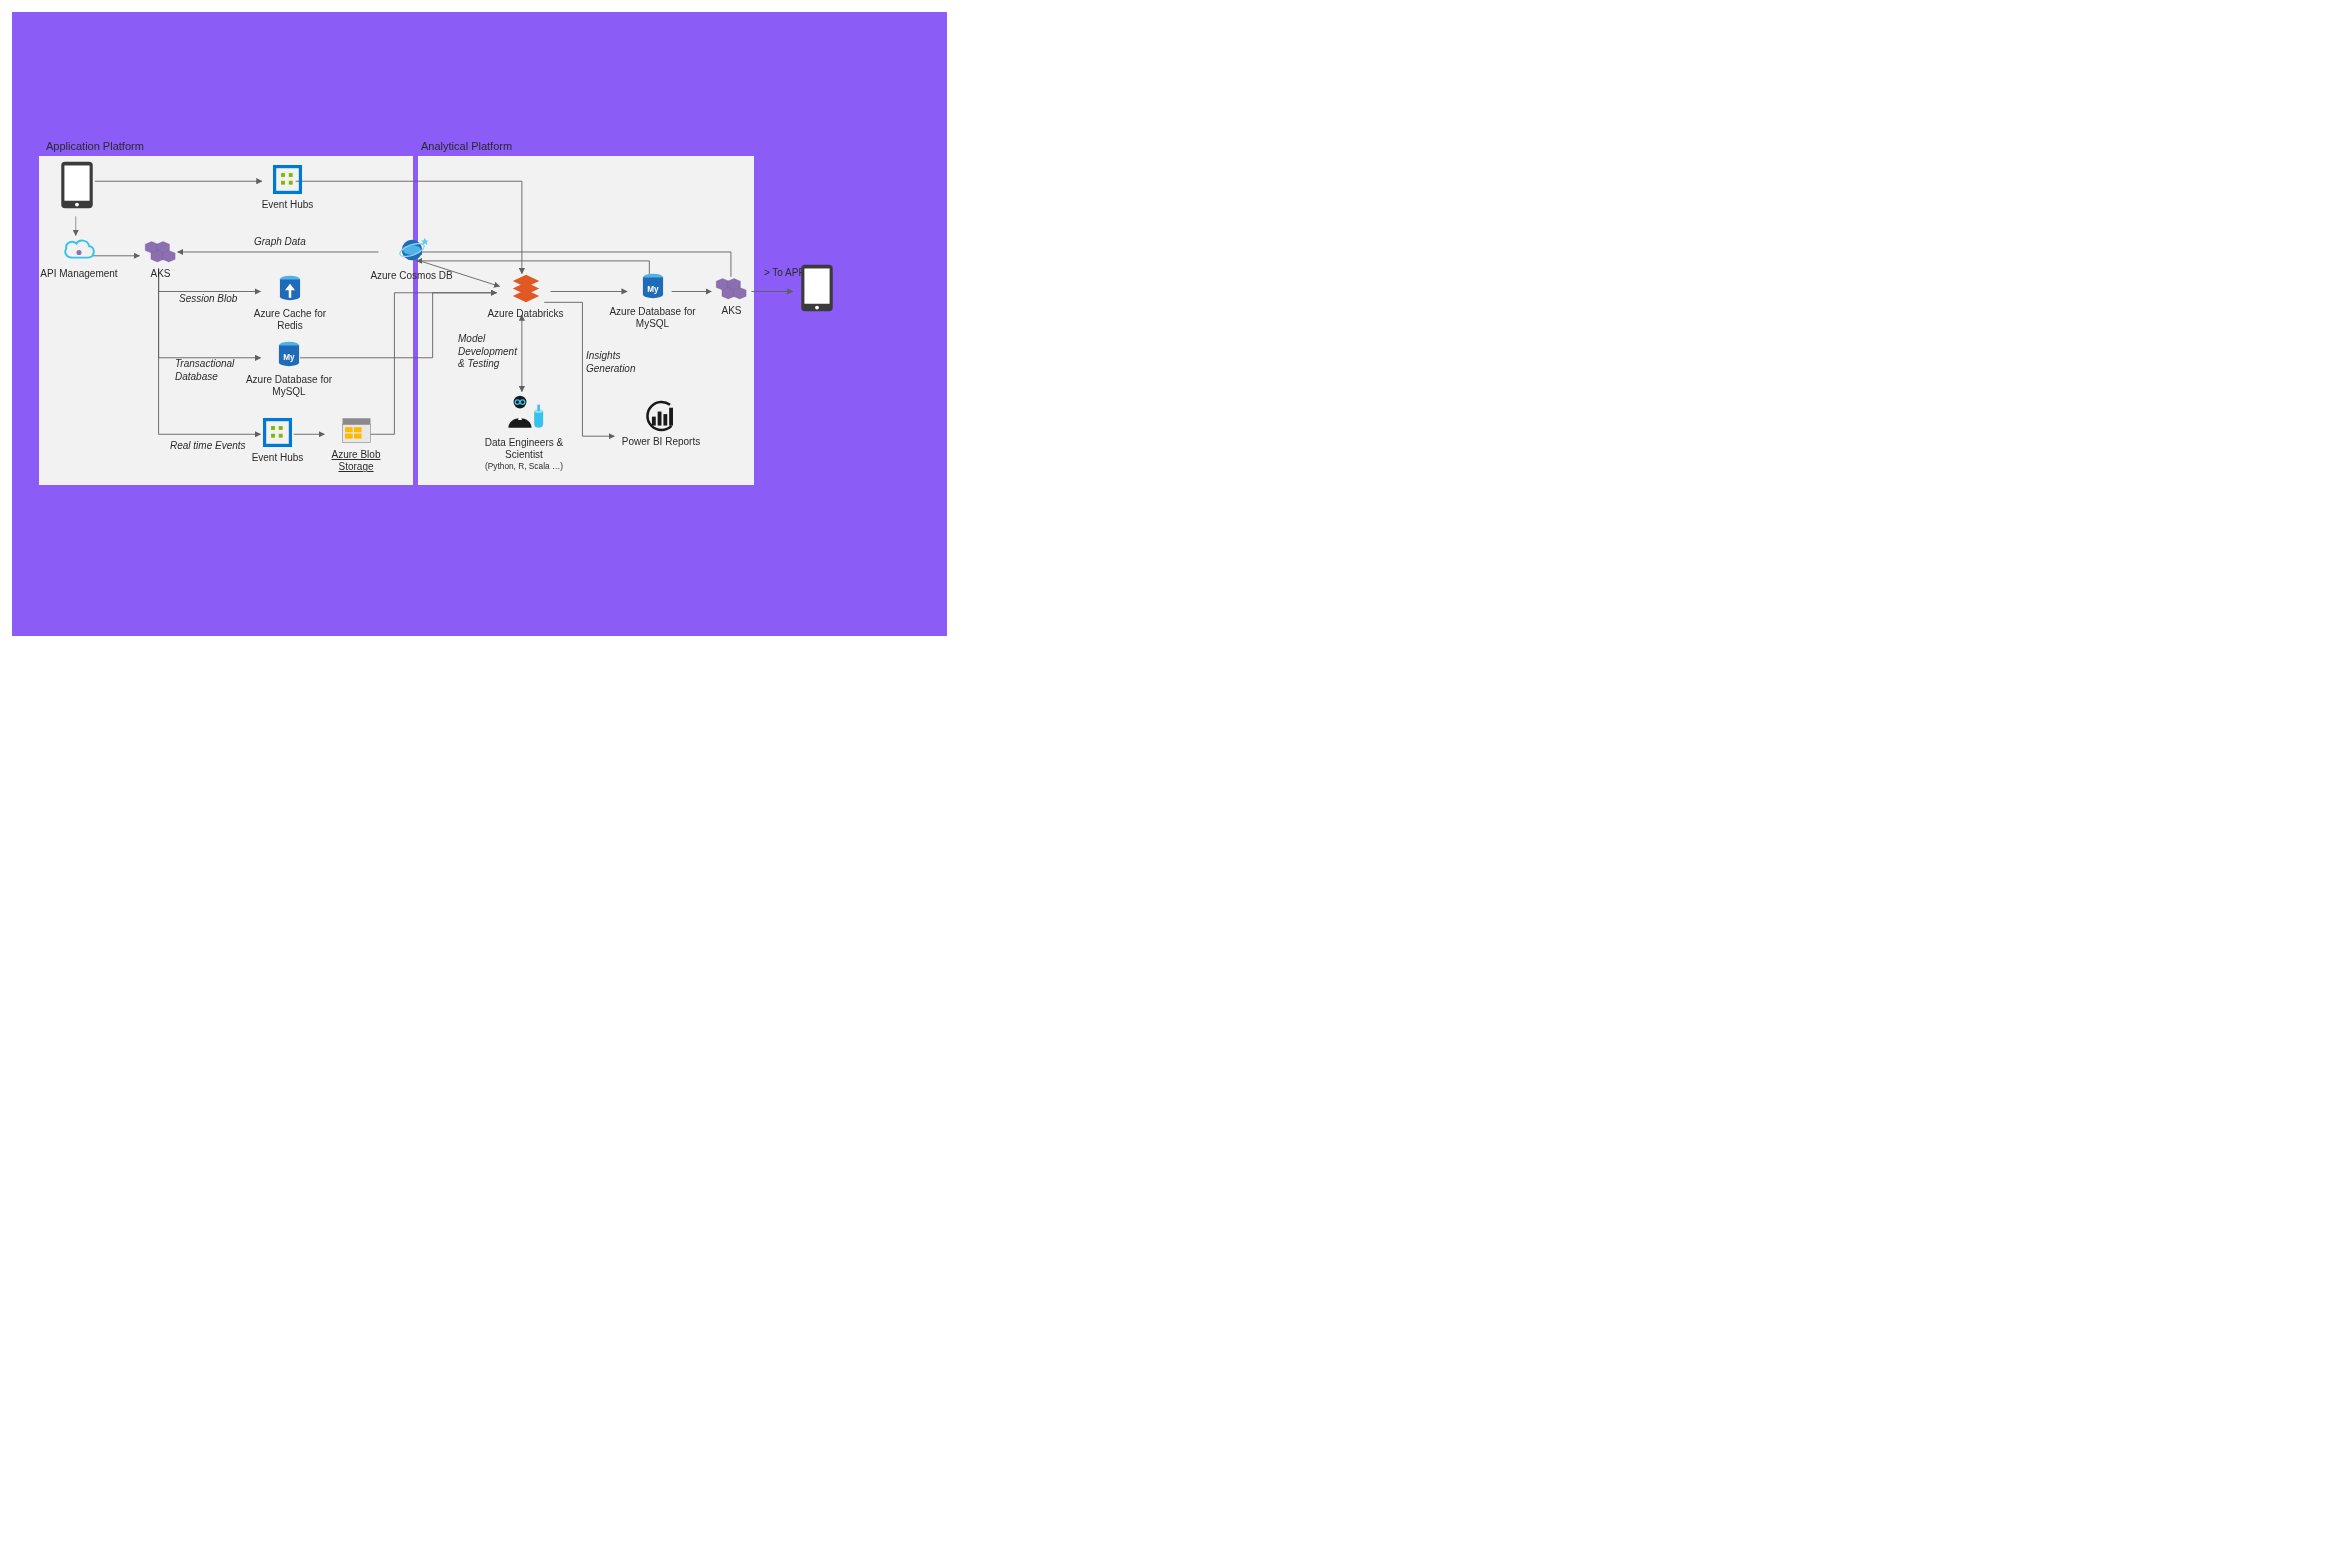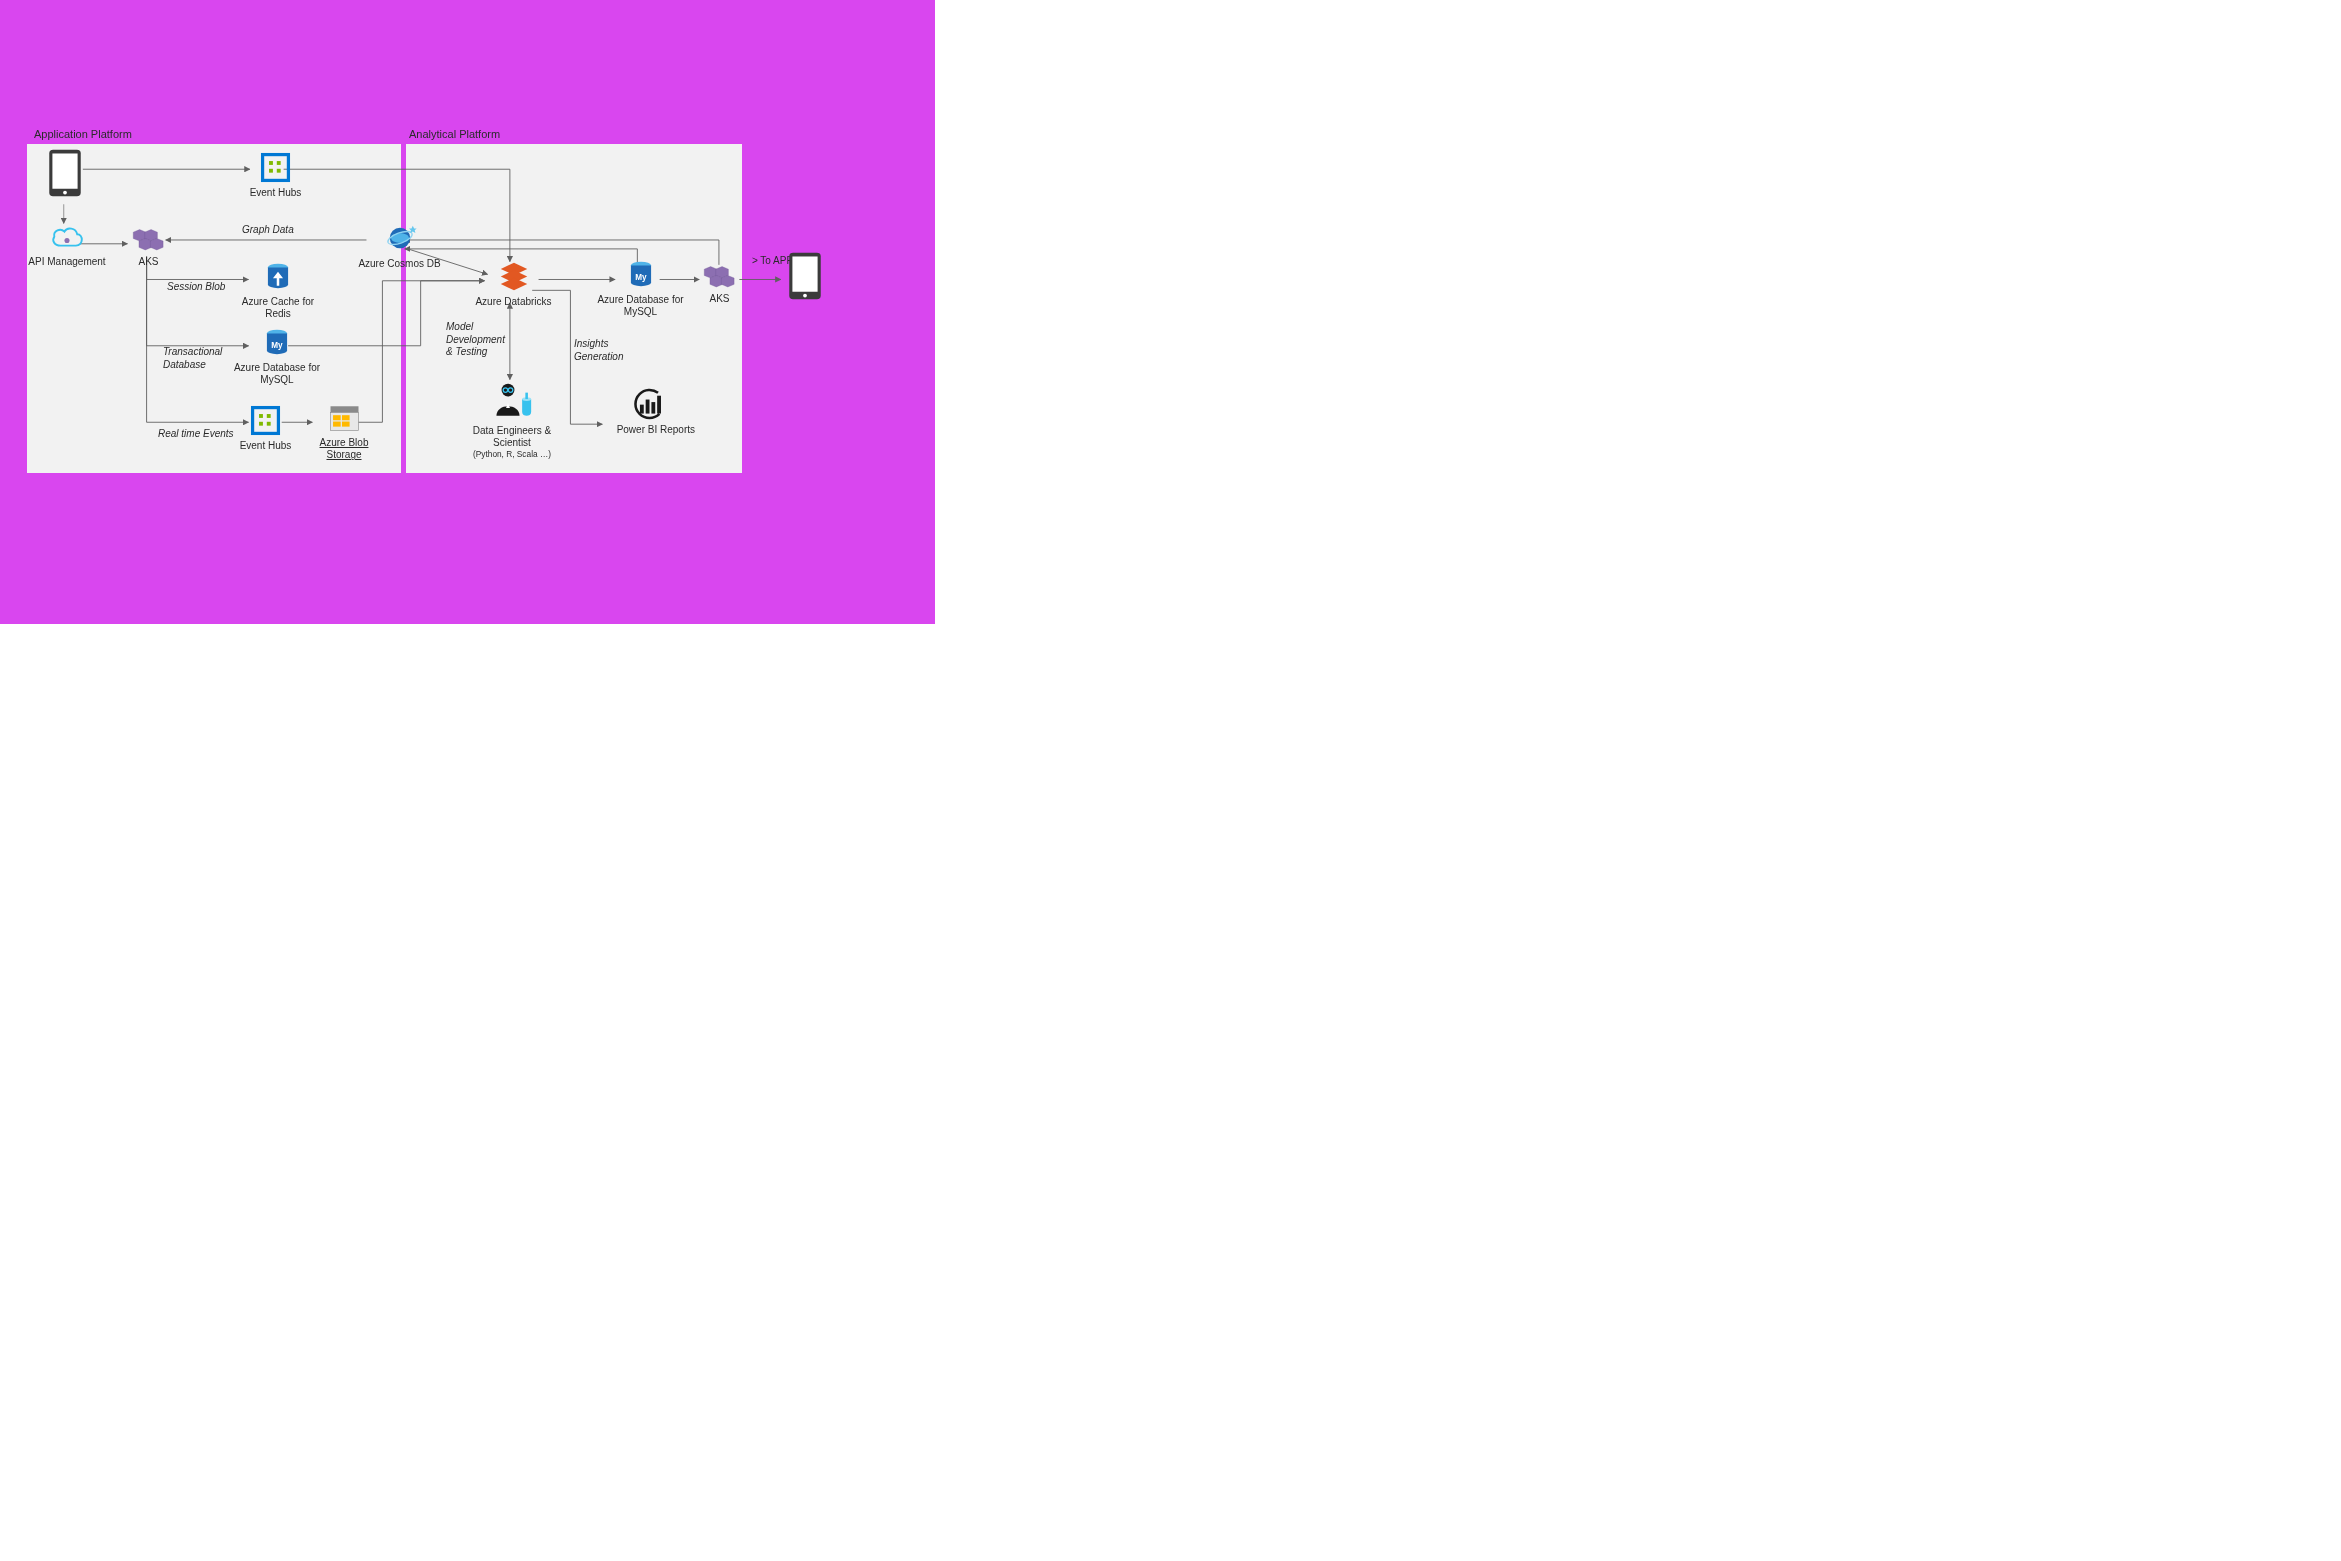--- a/index.html
+++ b/index.html
@@ -6,22 +6,22 @@
     margin: 0;
     padding: 0;
     background: #ffffff;
     font-family: "Segoe UI", Arial, Helvetica, sans-serif;
     color: #2a2a2a;
   }
   .canvas {
     position: relative;
     width: 935px;
     height: 624px;
-    margin: 0;
-    background: #d946ef;
+    margin: 12px;
+    background: #8b5cf6;
   }
   .platform {
     position: absolute;
     background: #f2f2f2;
   }
   .platform-title {
     position: absolute;
     font-size: 11px;
     color: #2a2a2a;
   }
@@ -281,21 +281,21 @@
         <polygon points="28,34 31,42 25,42" fill="#ffffff"></polygon>
         <path d="M50 28 L50 48 C50 56 64 56 64 48 L64 28" fill="#37c2ee"></path>
         <ellipse cx="57" cy="28" rx="7" ry="3" fill="#9ae2f7"></ellipse>
         <rect x="55" y="18" width="4" height="10" fill="#37c2ee"></rect>
       </svg>
     </div>
     <div class="label">Data Engineers &amp; Scientist</div>
     <div class="label2">(Python, R, Scala …)</div>
   </div>
 
-  <div class="node" style="left:603px; top:388px; width:92px;text-align:right;">
+  <div class="node" style="left:603px; top:388px; width:92px;">
     <div class="icon-box">
       <svg width="37" height="32" viewBox="0 0 58 50">
         <circle cx="29" cy="25" r="22" fill="none" stroke="#1a1a1a" stroke-width="4" stroke-dasharray="100 40" transform="rotate(45 29 25)"></circle>
         <rect x="14" y="26" width="6" height="14" fill="#1a1a1a"></rect>
         <rect x="23" y="18" width="6" height="22" fill="#1a1a1a"></rect>
         <rect x="32" y="22" width="6" height="18" fill="#1a1a1a"></rect>
         <rect x="41" y="12" width="6" height="28" fill="#1a1a1a"></rect>
       </svg>
     </div>
     <div class="label">Power BI Reports</div>

